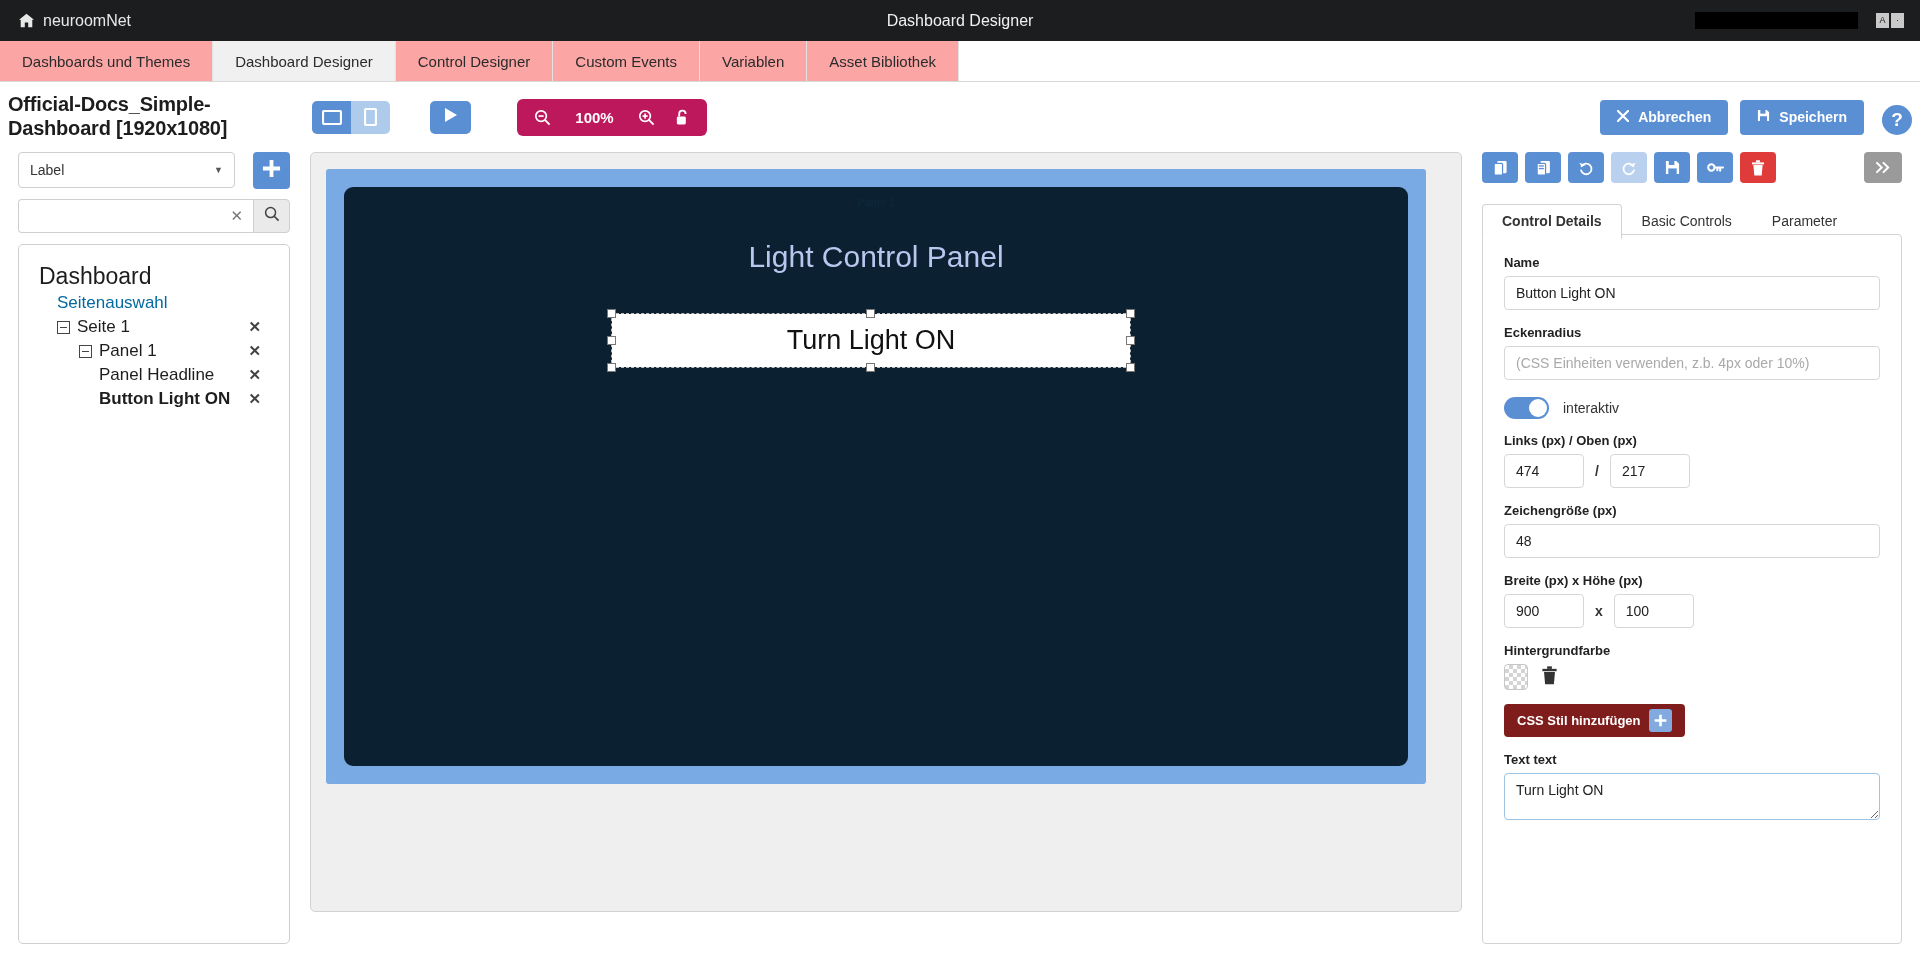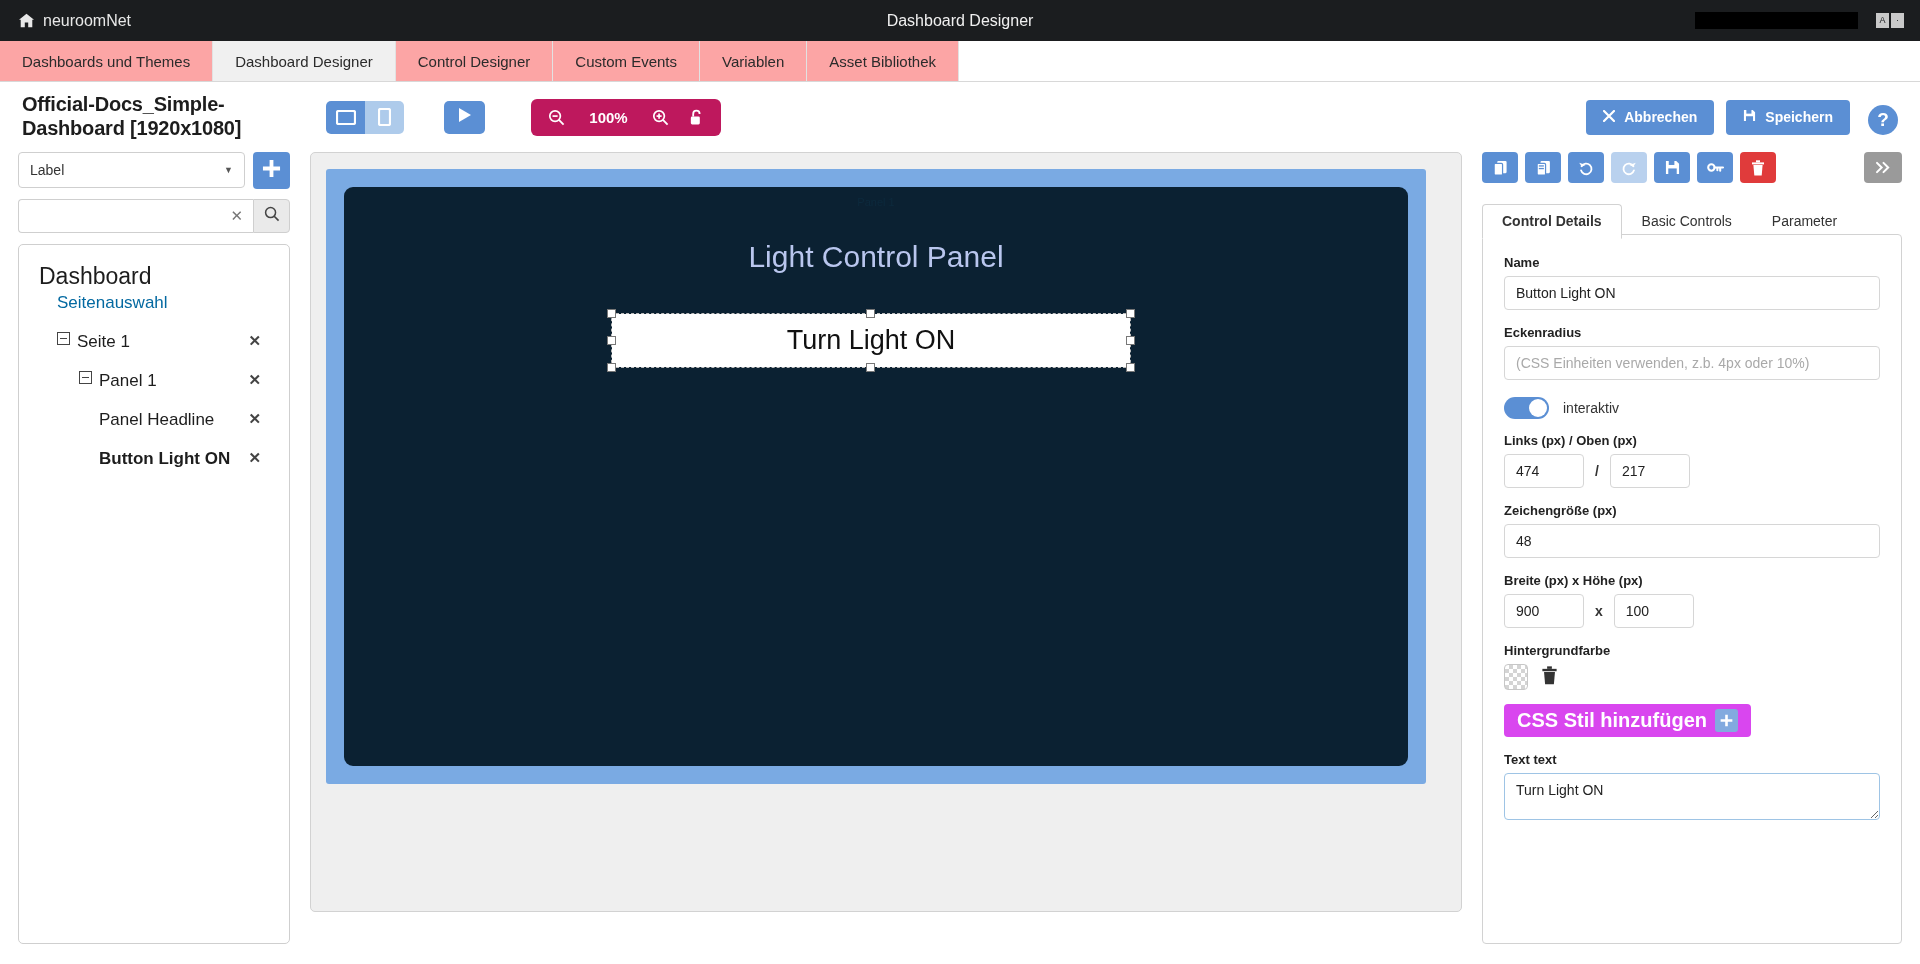--- a/index.html
+++ b/index.html
@@ -31,21 +31,21 @@
 
   
   .navtabs { height: 41px; background: #ffffff; display: flex; border-bottom: 1px solid #d8d8d8; }
   .navtab {
     padding: 0 22px; display: flex; align-items: center; font-size: 15px;
     color: #2b2b2b; border-right: 1px solid #e2e2e2; cursor: pointer; background: #fca5a5;
   }
   .navtab.active { background: #f0f0f0; }
 
   
-  .toolbar { height: 70px; display: flex; align-items: center; position: relative; padding: 0 22px; }
+  .toolbar { height: 70px; display: flex; align-items: center; position: relative; padding: 0 8px; }
   .doc-title {
     width: 285px; font-size: 20px; font-weight: bold; line-height: 1.18;
     color: #1d1d1d; letter-spacing: -0.2px;
   }
   .device-toggle { display: flex; border-radius: 5px; overflow: hidden; margin-left: 19px; }
   .device-btn {
     width: 39px; height: 33px; display: flex; align-items: center; justify-content: center;
     cursor: pointer;
   }
   .device-btn.on  { background: #5b8fd4; }
@@ -72,21 +72,21 @@
     width: 30px; height: 30px; border-radius: 50%; background: #5b8fd4; color: #fff;
     font-size: 19px; font-weight: bold; display: flex; align-items: center;
     justify-content: center; cursor: pointer; margin-left: 6px;
   }
 
   
   .main { display: flex; padding: 0 18px; gap: 0; height: 815px; }
 
   
   .leftcol { width: 272px; flex: none; }
-  .row-select { display: flex; gap: 8px; align-items: stretch; }
+  .row-select { display: flex; gap: 18px; align-items: stretch; }
   .sel-wrap {
     flex: 1; height: 36px; border: 1px solid #cfcfcf; border-radius: 4px;
     display: flex; align-items: center; padding: 0 11px; font-size: 14px; color: #333;
     background: #fff; position: relative; cursor: pointer;
   }
   .sel-wrap .caret { margin-left: auto; font-size: 9px; color: #555; }
   .add-btn {
     width: 37px; height: 37px; background: #5b8fd4; border-radius: 4px;
     display: flex; align-items: center; justify-content: center; cursor: pointer;
   }
@@ -104,22 +104,22 @@
     width: 37px; border: 1px solid #cfcfcf; border-radius: 0 4px 4px 0; background: #eaeaea;
     display: flex; align-items: center; justify-content: center; cursor: pointer;
   }
   .tree {
     margin-top: 11px; border: 1px solid #cfcfcf; border-radius: 5px;
     height: 700px; padding: 18px 14px 0 14px; background: #fff;
   }
   .t-root { font-size: 23px; color: #1d1d1d; padding-left: 6px; }
   .t-sub  { font-size: 17px; color: #0369a1; padding-left: 24px; margin-top: 3px; }
   .t-item {
-    display: flex; font-size: 17px; color: #1d1d1d;
-    margin-top: 19px; cursor: pointer;
+    display: flex; align-items: center; font-size: 17px; color: #1d1d1d;
+    margin-top: 4px; cursor: pointer;
   }
   .t-item .lbl { flex: 1; }
   .t-item .x { color: #444; font-size: 15px; font-weight: bold; padding-right: 14px; cursor: pointer; }
   .expander {
     display: inline-block; width: 13px; height: 13px; border: 1.4px solid #444;
     margin-right: 7px; position: relative; flex: none;
   }
   .expander::after {
     content: ""; position: absolute; left: 2px; right: 2px; top: 5px;
     height: 1.4px; background: #444;
@@ -201,23 +201,23 @@
   .swatchrow { display: flex; align-items: center; gap: 13px; margin-top: 5px; }
   .swatch {
     width: 24px; height: 26px; border: 1px solid #c7c7c7; border-radius: 4px;
     background-image:
       linear-gradient(45deg, #d4d4d4 25%, transparent 25%, transparent 75%, #d4d4d4 75%),
       linear-gradient(45deg, #d4d4d4 25%, transparent 25%, transparent 75%, #d4d4d4 75%);
     background-size: 8px 8px; background-position: 0 0, 4px 4px;
     background-color: #fff; cursor: pointer;
   }
   .css-btn {
-    margin-top: 14px; background: #d946ef; color: #fff; border: none; border-radius: 4px;
+    margin-top: 14px; background: #7f1d1d; color: #fff; border: none; border-radius: 4px;
     height: 33px; padding: 0 13px; display: inline-flex; align-items: center; gap: 8px;
-    font-size: 20px; font-weight: bold; cursor: pointer;
+    font-size: 13px; font-weight: bold; cursor: pointer;
     font-family: "Liberation Sans", sans-serif;
   }
   .css-btn .plusbox {
     width: 23px; height: 23px; background: #82aadf; border-radius: 3px;
     display: flex; align-items: center; justify-content: center;
   }
   .ftextarea {
     width: 100%; height: 47px; border: 1px solid #9ec4e5; border-radius: 4px;
     padding: 8px 11px; font-size: 14px; color: #222; outline: none; resize: vertical;
     font-family: "Liberation Sans", sans-serif;

